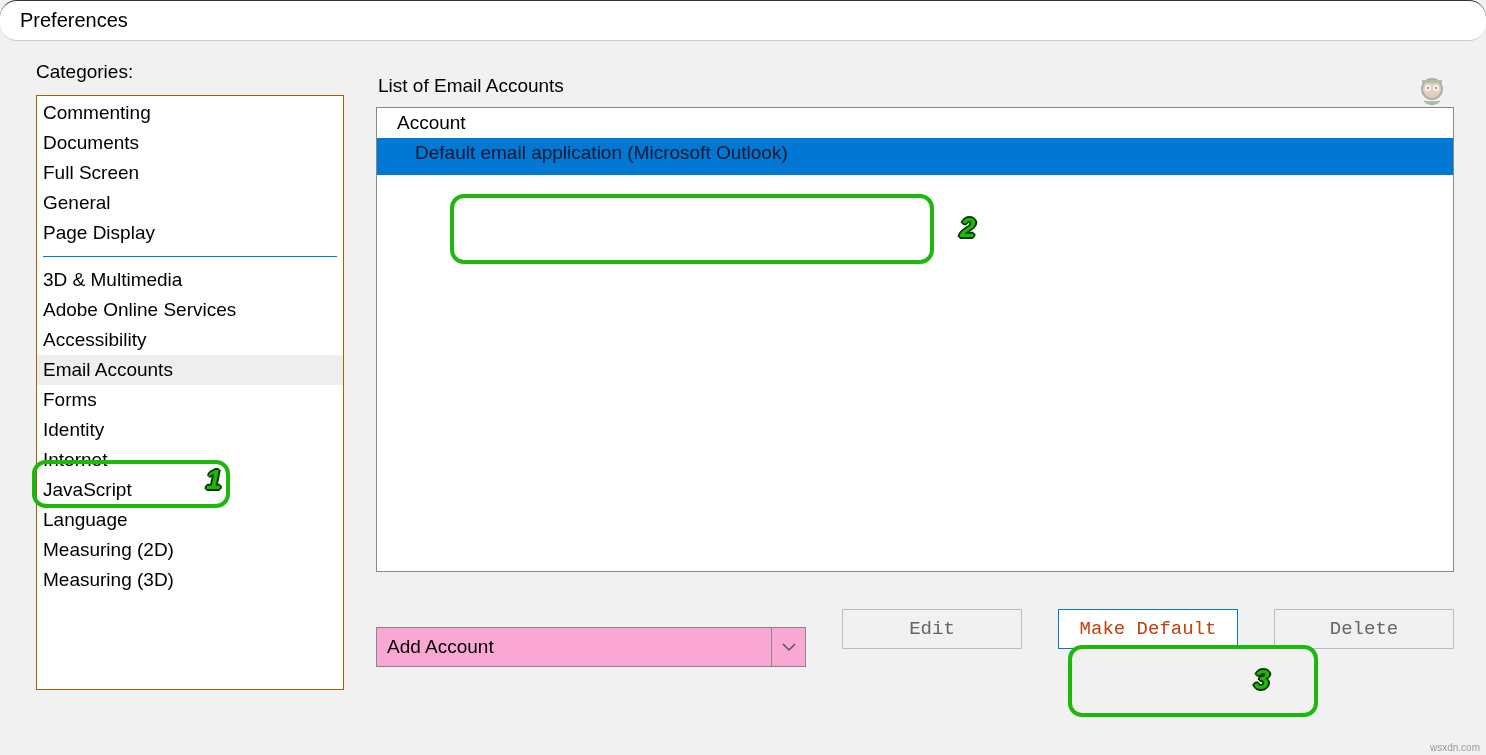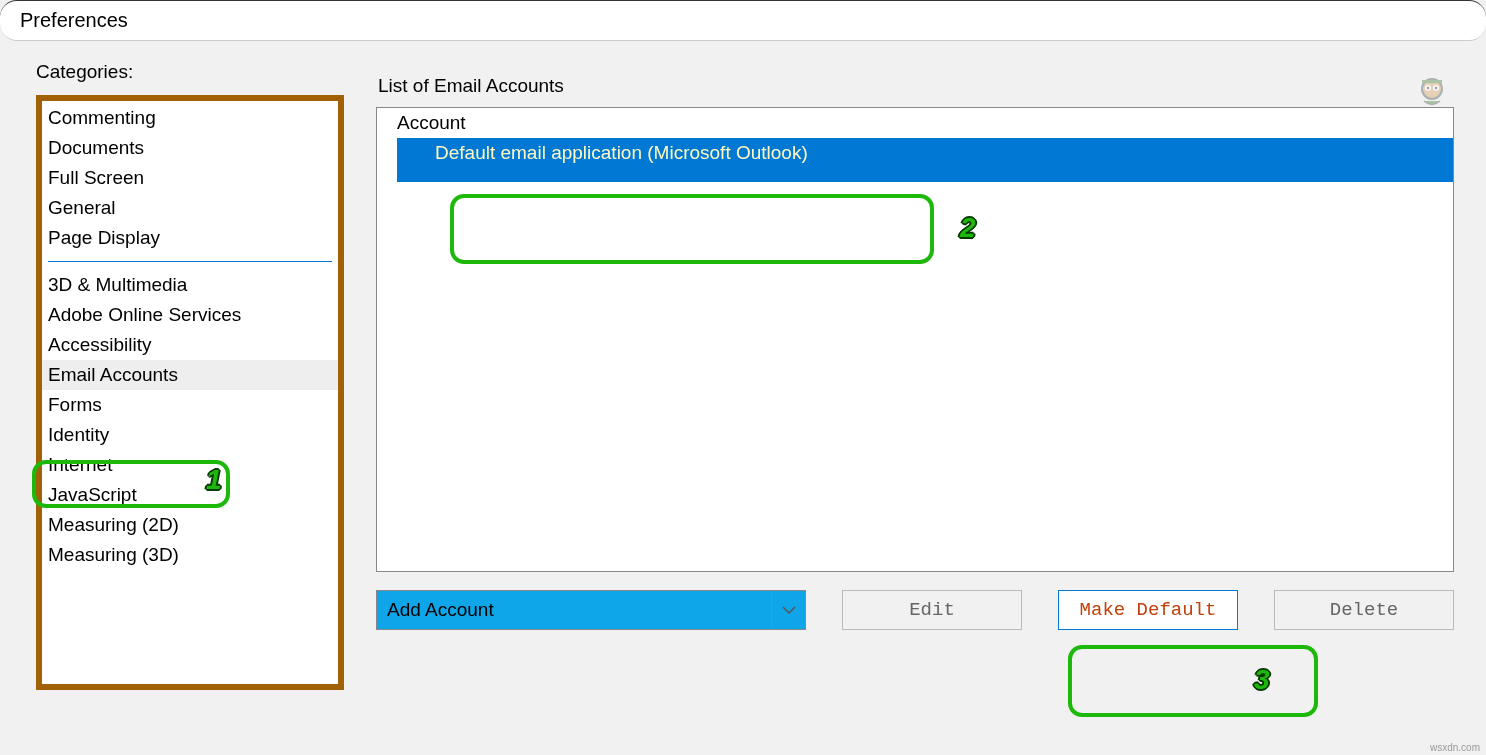--- a/index.html
+++ b/index.html
@@ -30,21 +30,21 @@
       flex-direction: column;
       width: 310px;
     }
     .categories-label {
       font-size: 19px;
       margin-bottom: 12px;
       color: #000;
     }
     .categories-list {
       background: #fff;
-      border: 6px solid #a16207;
+      border: 1px solid #a16207;
       padding: 2px 0;
       height: 595px;
       overflow: hidden;
     }
     .cat-item {
       padding: 4px 6px;
       font-size: 19px;
       color: #000;
       cursor: default;
       position: relative;
@@ -74,42 +74,42 @@
       margin-right: 32px;
       height: 465px;
       position: relative;
     }
     .accounts-header {
       padding: 4px 20px 4px 20px;
       font-size: 19px;
     }
     .account-row {
       background: #0078d4;
-      color: #fef9c3;
-      padding: 4px 20px 18px 38px;
+      color: #0f172a;
+      padding: 4px 20px 11px 38px;
       font-size: 19px;
       cursor: default;
       position: relative;
-      margin-left: 20px;
     }
     .bottom-controls {
       display: flex;
       align-items: center;
       margin-top: 18px;
       margin-right: 32px;
       gap: 36px;
     }
     .dropdown {
       display: flex;
       align-items: center;
-      background: #0ea5e9;
+      background: #f9a8d4;
       border: 1px solid #888;
       height: 40px;
       width: 430px;
       cursor: pointer;
+      margin-top: 37px;
     }
     .dropdown-text {
       flex: 1;
       padding: 6px 10px;
       font-size: 19px;
     }
     .dropdown-arrow {
       width: 34px;
       height: 100%;
       border-left: 1px solid #888;
@@ -205,20 +205,21 @@
       <div class="cat-item">Page Display</div>
       <div class="cat-divider"></div>
       <div class="cat-item">3D &amp; Multimedia</div>
       <div class="cat-item">Adobe Online Services</div>
       <div class="cat-item">Accessibility</div>
       <div class="cat-item selected">Email Accounts</div>
       <div class="cat-item">Forms</div>
       <div class="cat-item">Identity</div>
       <div class="cat-item">Internet</div>
       <div class="cat-item">JavaScript</div>
+      <div class="cat-item">Language</div>
       <div class="cat-item">Measuring (2D)</div>
       <div class="cat-item">Measuring (3D)</div>
     </div>
   </div>
 
   <div class="main-panel">
     <div class="section-title">List of Email Accounts</div>
     <div class="accounts-box">
       <div class="accounts-header">Account</div>
       <div class="account-row">Default email application (Microsoft Outlook)</div>

